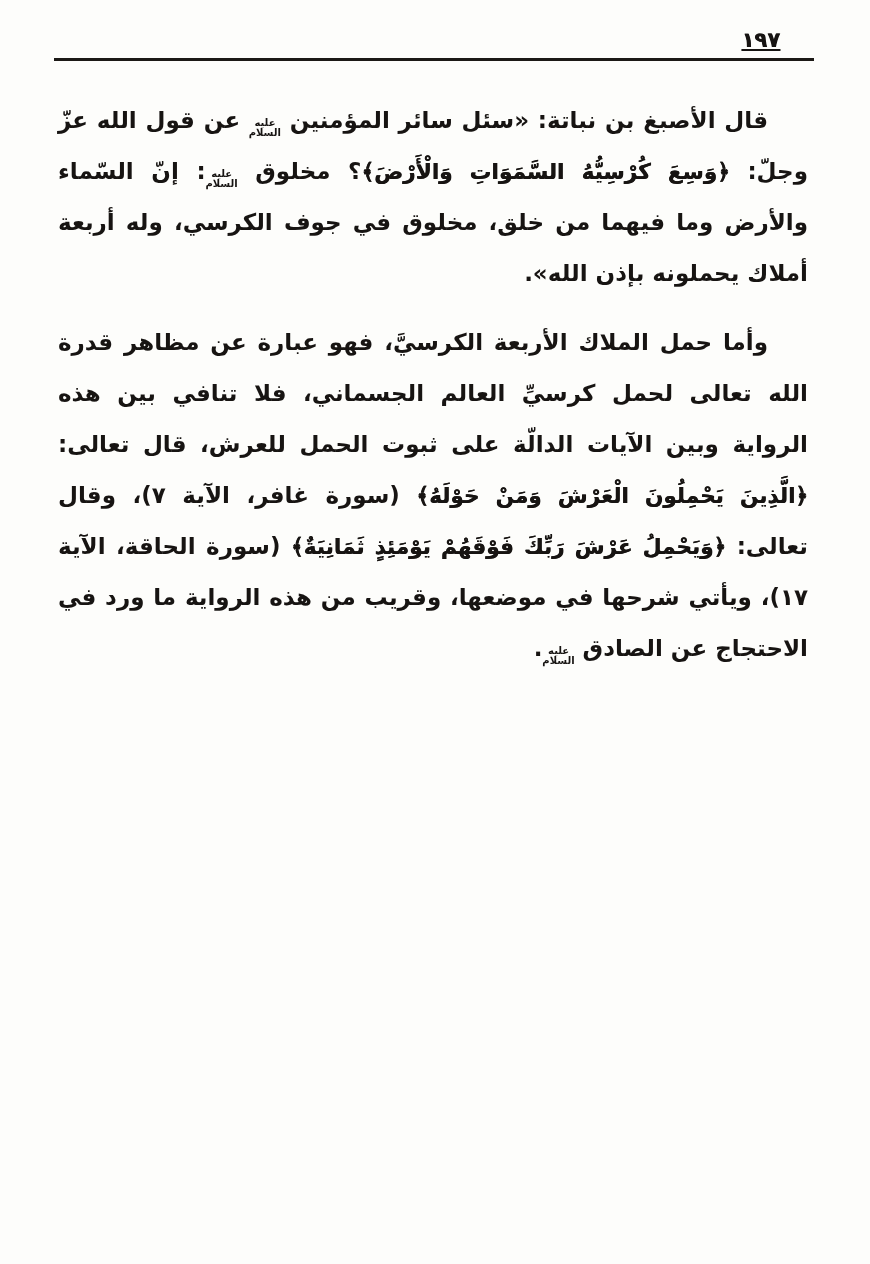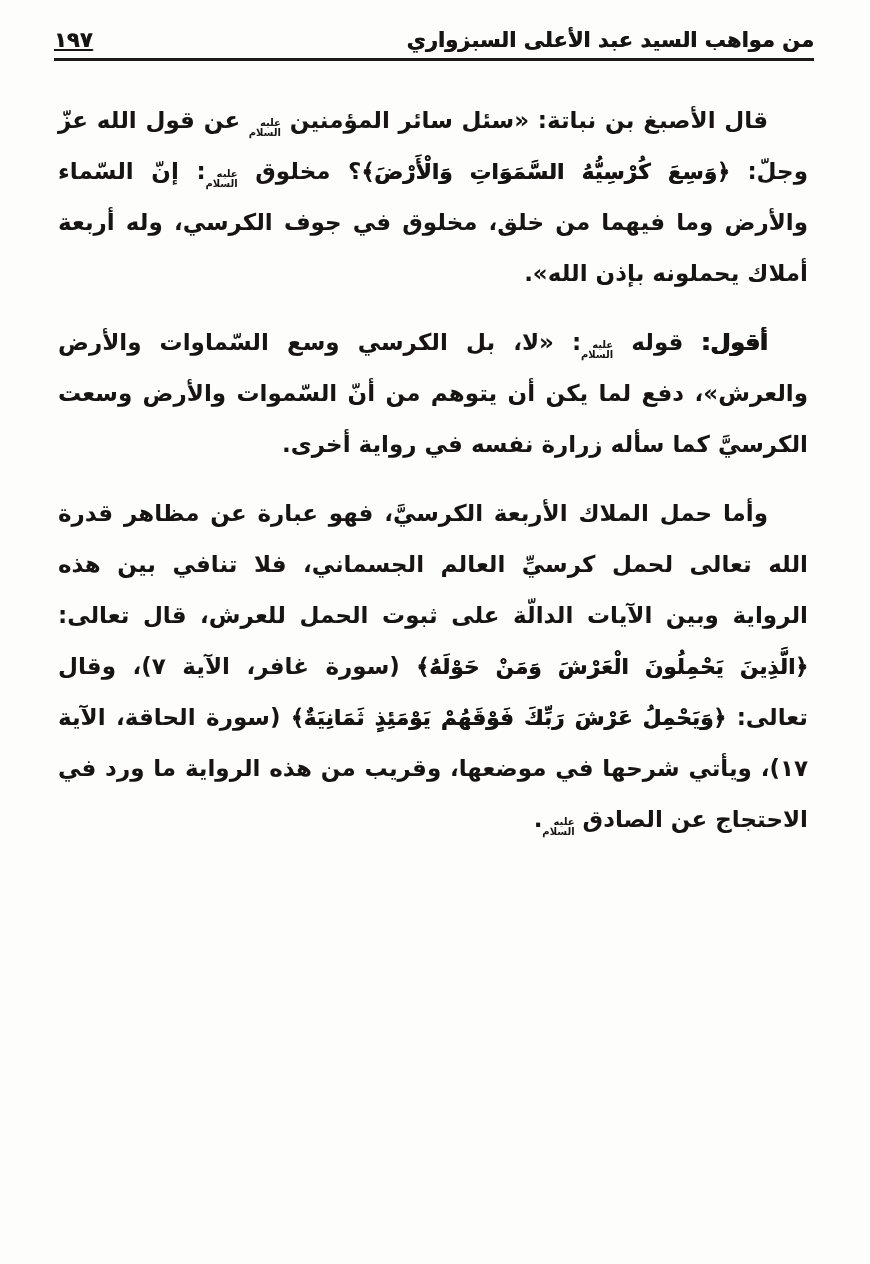--- a/index.html
+++ b/index.html
@@ -64,32 +64,31 @@
   .verse {
     font-size: 0.94em;
     text-shadow: 0.4px 0 0 currentColor;
   }
   .salam {
     display: inline-block;
     width: 32px;
     font-size: 10px;
     font-weight: 700;
     line-height: 1.05;
+    text-align: center;
     vertical-align: -8px;
     white-space: normal;
     text-indent: 0;
   }
 </style>
 </head>
 <body>
 
 <div class="page">
   <header class="page-header">
-    <h1 class="book-title">من مواهب السيد عبد الأعلى السبزواري</h1>
     <span class="page-num">١٩٧</span>
   </header>
   <div class="header-rule"></div>
   <main class="body-text" id="paragraphs">
       <p><span>قال الأصبغ بن نباتة: «سئل سائر المؤمنين </span><span class="salam">عليه السلام</span><span> عن قول الله عزّ وجلّ: </span><span class="verse">﴿وَسِعَ كُرْسِيُّهُ السَّمَوَاتِ وَالْأَرْضَ﴾</span><span>؟ مخلوق </span><span class="salam">عليه السلام</span><span>: إنّ السّماء والأرض وما فيهما من خلق، مخلوق في جوف الكرسي، وله أربعة أملاك يحملونه بإذن الله».</span></p>
-      <p><span class="lead">أقول:</span><span> قوله </span><span class="salam">عليه السلام</span><span>: «لا، بل الكرسي وسع السّماوات والأرض والعرش»، دفع لما يكن أن يتوهم من أنّ السّموات والأرض وسعت الكرسيَّ كما سأله زرارة نفسه في رواية أخرى.</span></p>
       <p><span>وأما حمل الملاك الأربعة الكرسيَّ، فهو عبارة عن مظاهر قدرة الله تعالى لحمل كرسيِّ العالم الجسماني، فلا تنافي بين هذه الرواية وبين الآيات الدالّة على ثبوت الحمل للعرش، قال تعالى: </span><span class="verse">﴿الَّذِينَ يَحْمِلُونَ الْعَرْشَ وَمَنْ حَوْلَهُ﴾</span><span> (سورة غافر، الآية ٧)، وقال تعالى: </span><span class="verse">﴿وَيَحْمِلُ عَرْشَ رَبِّكَ فَوْقَهُمْ يَوْمَئِذٍ ثَمَانِيَةٌ﴾</span><span> (سورة الحاقة، الآية ١٧)، ويأتي شرحها في موضعها، وقريب من هذه الرواية ما ورد في الاحتجاج عن الصادق </span><span class="salam">عليه السلام</span><span>.</span></p>
     </main>
 </div>
 
 </body></html>

